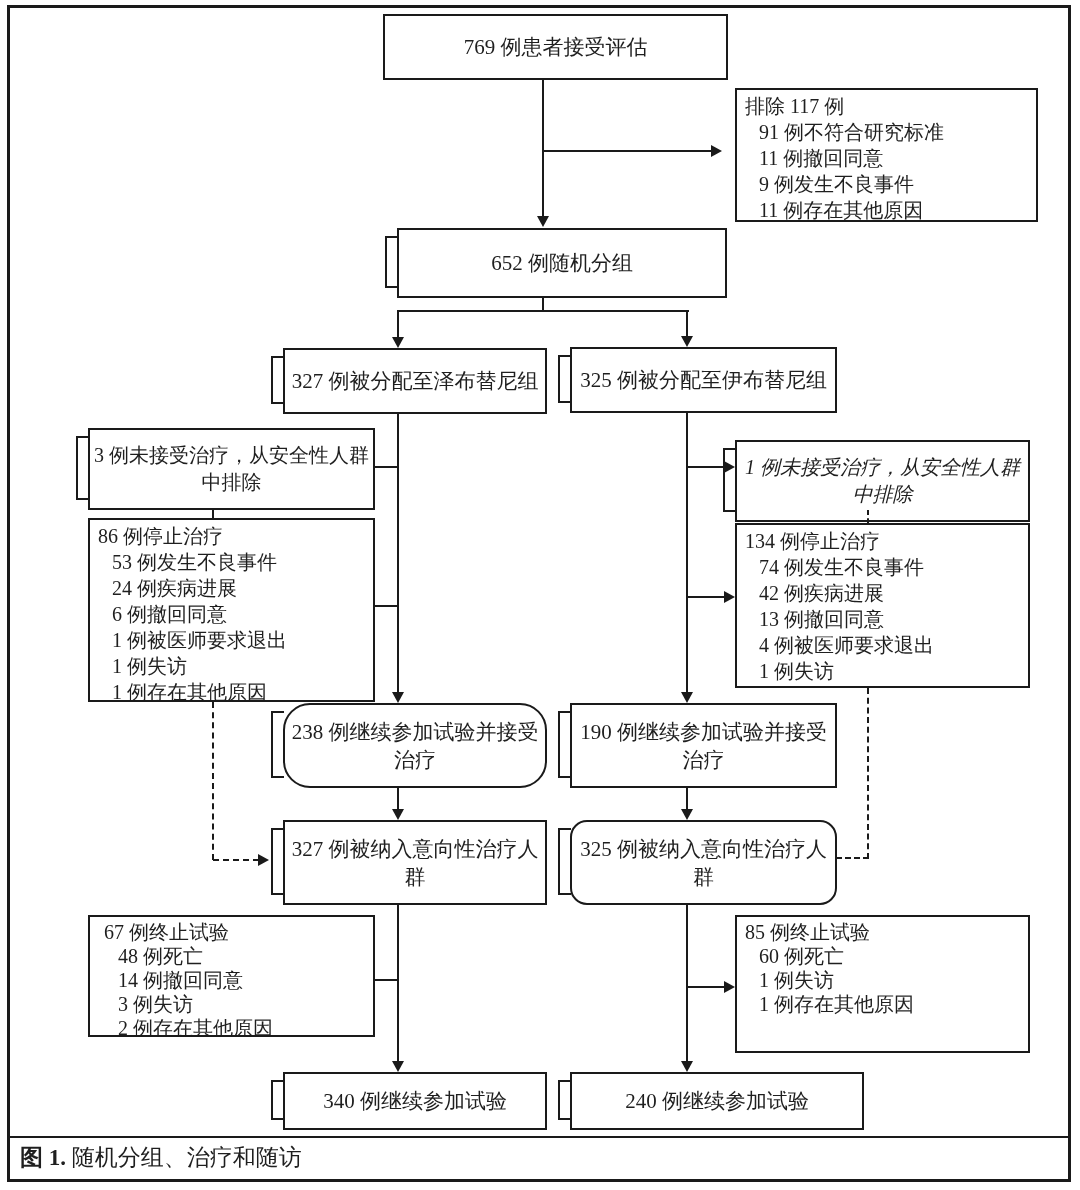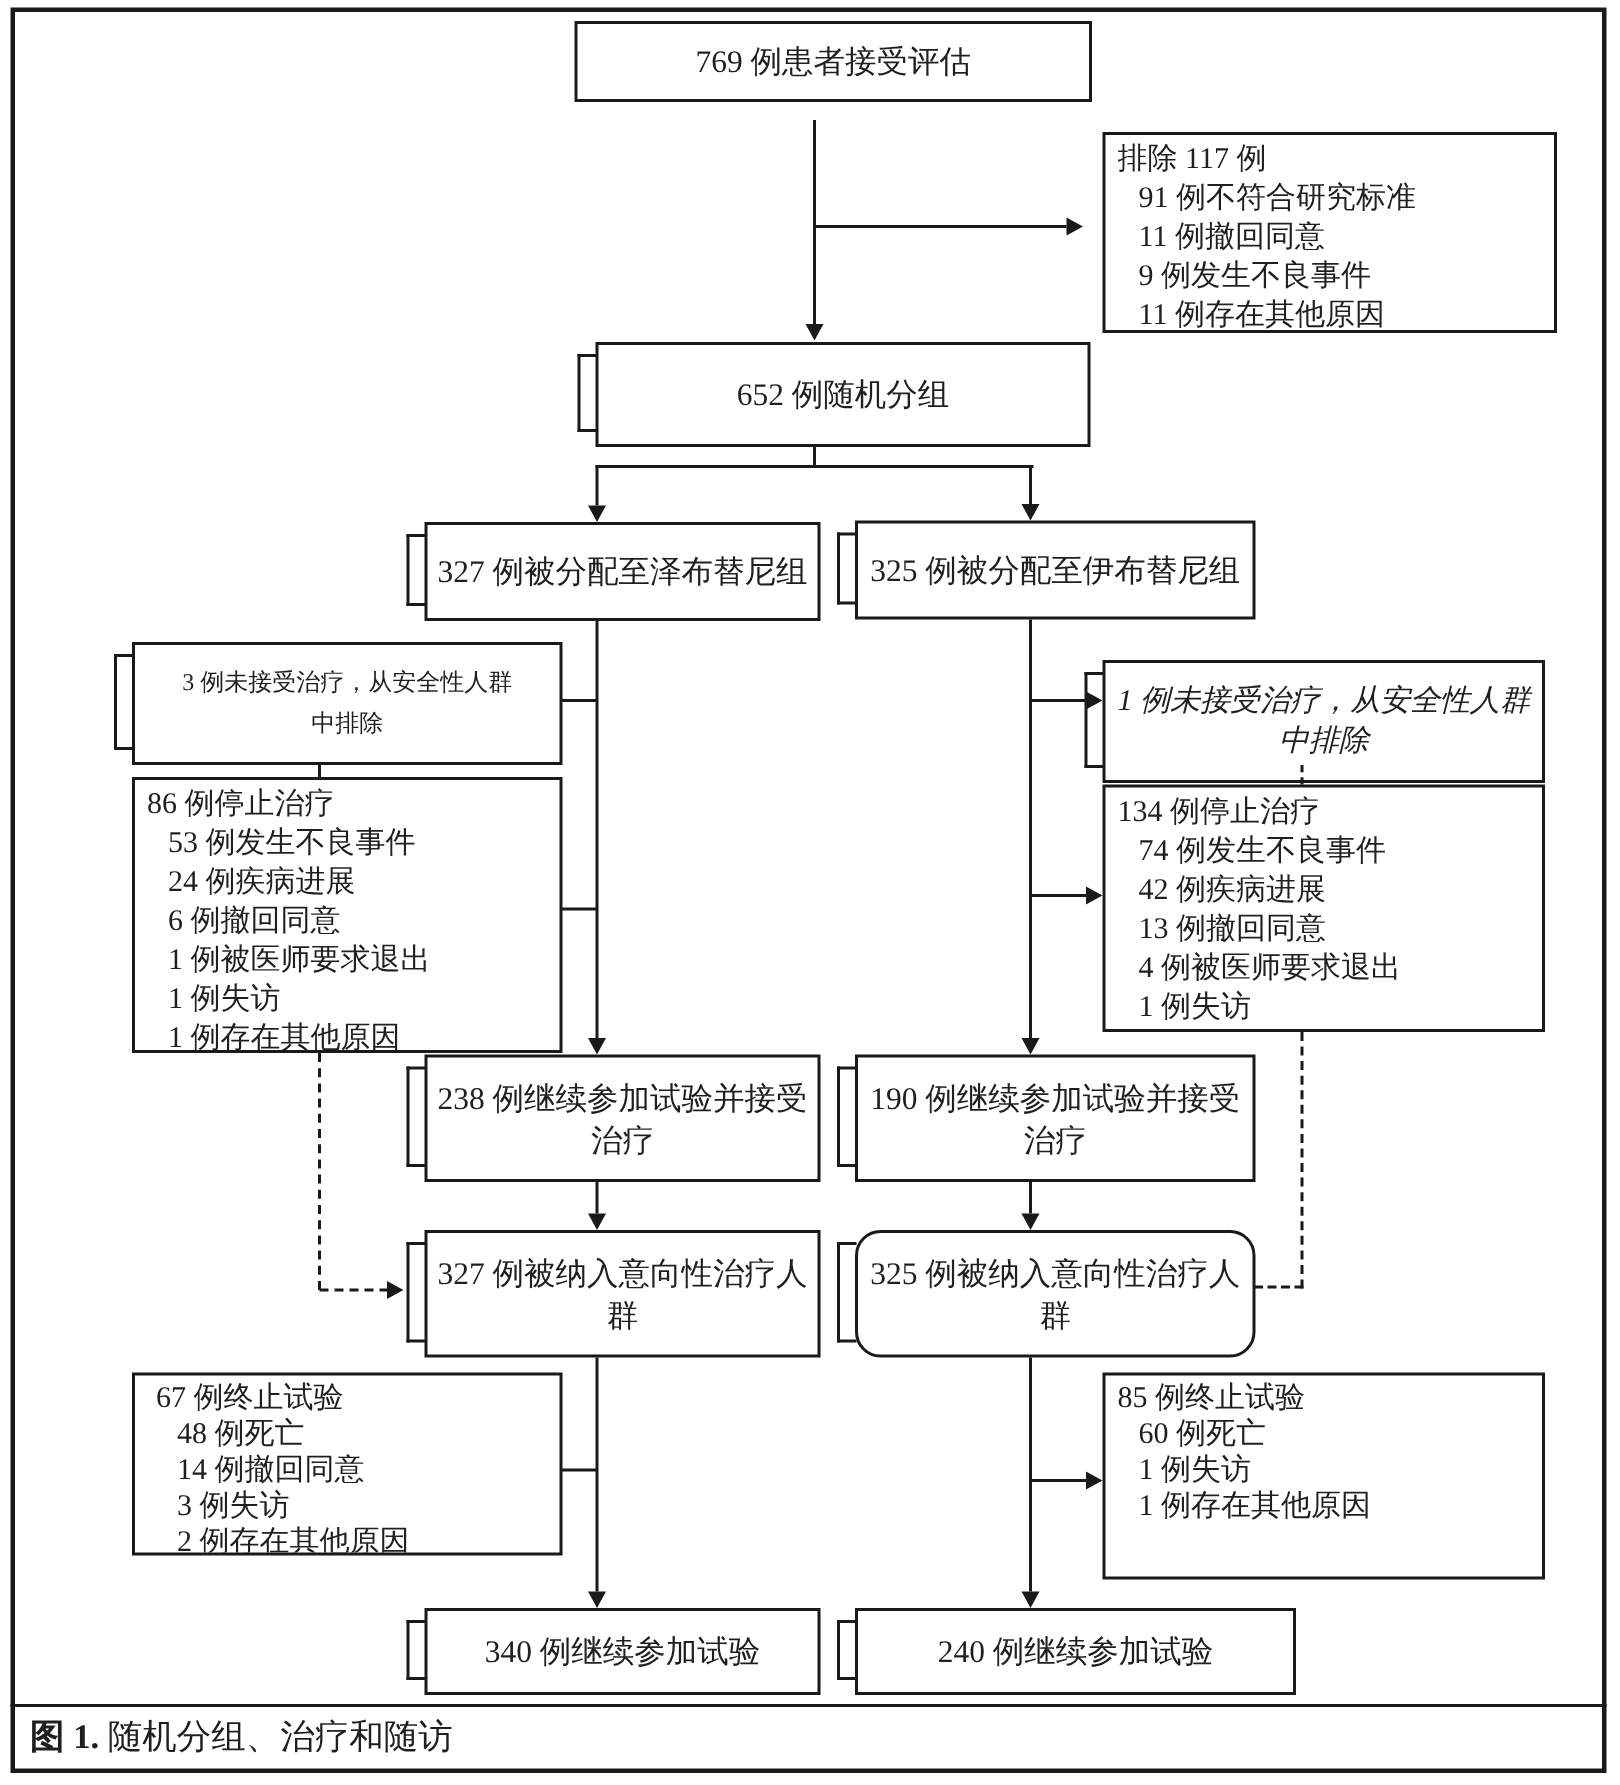--- a/index.html
+++ b/index.html
@@ -25,21 +25,21 @@
   .caption-line{position:absolute;left:7px;top:1136px;width:1064px;height:2px;background:#1a1a1a;}
   .caption{position:absolute;left:20px;top:1143px;width:1000px;font-size:23px;line-height:30px;}
   .caption b{font-weight:bold;}
 </style>
 </head>
 <body>
 
 <div class="canvas">
   <div class="frame"></div>
 
-  <div class="box center" style="left:383px;top:14px;width:345px;height:54px;">
+  <div class="box center" style="left:383px;top:14px;width:345px;height:66px;">
     <div>769 例患者接受评估</div>
   </div>
 
   <div class="box list" style="left:735px;top:88px;width:303px;height:134px;">
     <div class="bracket"></div>
     <div>排除 117 例</div>
     <div class="sub">91 例不符合研究标准</div>
     <div class="sub">11 例撤回同意</div>
     <div class="sub">9 例发生不良事件</div>
     <div class="sub">11 例存在其他原因</div>
@@ -53,21 +53,21 @@
   <div class="box center" style="left:283px;top:348px;width:264px;height:66px;">
     <div class="bracket"></div>
     <div>327 例被分配至泽布替尼组</div>
   </div>
 
   <div class="box center" style="left:570px;top:347px;width:267px;height:66px;">
     <div class="bracket"></div>
     <div>325 例被分配至伊布替尼组</div>
   </div>
 
-  <div class="box center" style="left:88px;top:428px;width:287px;height:82px;font-size:16px;line-height:27px;">
+  <div class="box center" style="left:88px;top:428px;width:287px;height:82px;font-size:20px;line-height:27px;">
     <div class="bracket"></div>
     <div>3 例未接受治疗，从安全性人群</div>
     <div>中排除</div>
   </div>
 
   <div class="box center" style="left:735px;top:440px;width:295px;height:82px;font-size:20px;line-height:27px;font-style:italic;">
     <div class="bracket"></div>
     <div>1 例未接受治疗，从安全性人群</div>
     <div>中排除</div>
   </div>
@@ -86,21 +86,21 @@
   <div class="box list" style="left:735px;top:523px;width:295px;height:165px;">
     <div class="bracket"></div>
     <div>134 例停止治疗</div>
     <div class="sub">74 例发生不良事件</div>
     <div class="sub">42 例疾病进展</div>
     <div class="sub">13 例撤回同意</div>
     <div class="sub">4 例被医师要求退出</div>
     <div class="sub">1 例失访</div>
   </div>
 
-  <div class="box center" style="left:283px;top:703px;width:264px;height:85px;">
+  <div class="box center" style="left:283px;top:703px;width:264px;height:85px;border-radius:27px;">
     <div class="bracket"></div>
     <div>238 例继续参加试验并接受</div>
     <div>治疗</div>
   </div>
 
   <div class="box center" style="left:570px;top:703px;width:267px;height:85px;">
     <div class="bracket"></div>
     <div>190 例继续参加试验并接受</div>
     <div>治疗</div>
   </div>

